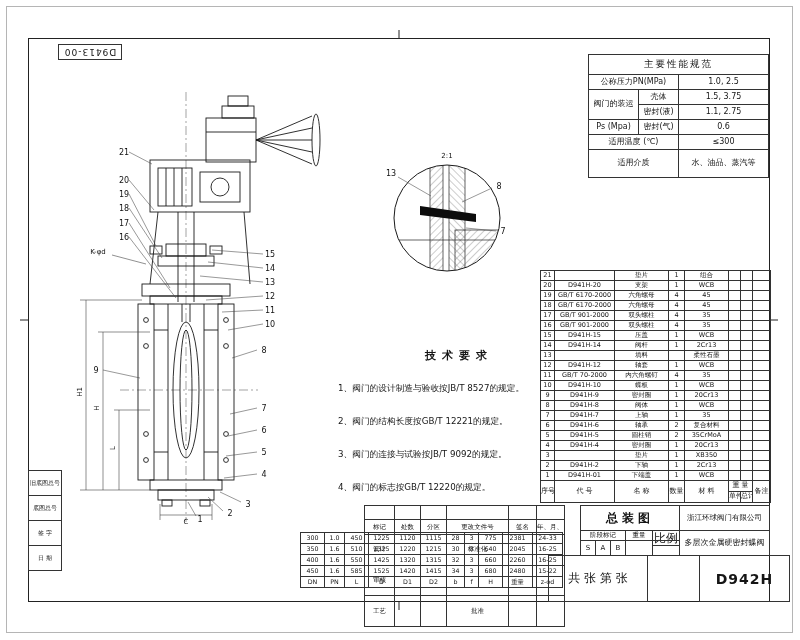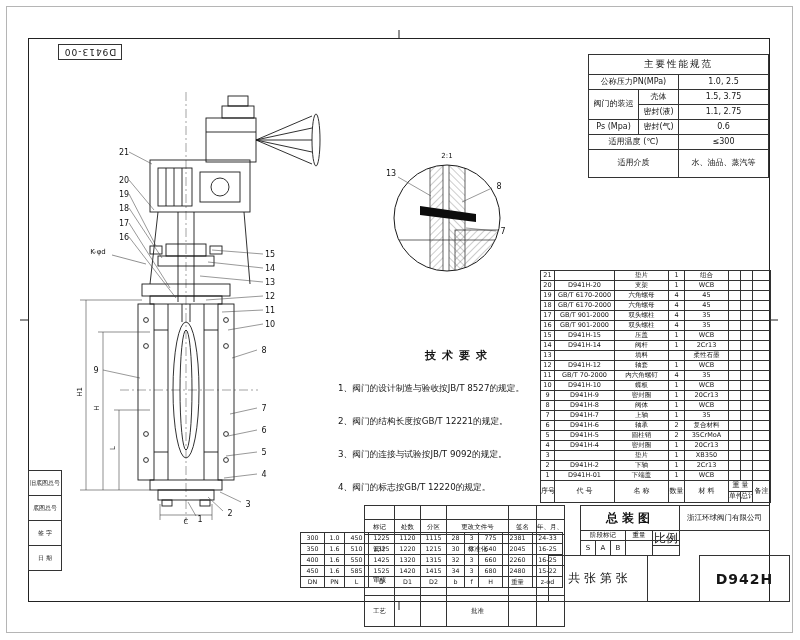--- a/index.html
+++ b/index.html
@@ -650,19 +650,20 @@
   <div class="abs tbcell" style="left:580px;top:530px;width:46px;height:11px;font-size:6.5px;text-align:center;">阶段标记</div>
   <div class="abs tbcell" style="left:625px;top:530px;width:28px;height:11px;font-size:6.5px;">重量</div>
   <div class="abs tbcell" style="left:652px;top:530px;width:28px;height:16px;font-size:12px;">比例</div>
   <div class="abs tbcell" style="left:580px;top:540px;width:16px;height:16px;font-size:7px;">S</div>
   <div class="abs tbcell" style="left:595px;top:540px;width:16px;height:16px;font-size:7px;">A</div>
   <div class="abs tbcell" style="left:610px;top:540px;width:16px;height:16px;font-size:7px;">B</div>
   <div class="abs tbcell" style="left:625px;top:540px;width:28px;height:16px;"></div>
   <div class="abs tbcell" style="left:652px;top:540px;width:28px;height:16px;"></div>
   <div class="abs tbcell" style="left:548px;top:555px;width:100px;height:47px;font-size:12px;">共 张  第 张</div>
 
+  <div class="abs tbcell" style="left:679px;top:530px;width:91px;height:26px;font-size:8px;white-space:normal;line-height:1.3;">多层次金属硬密封蝶阀</div>
   <div class="abs tbcell" style="left:679px;top:555px;width:91px;height:47px;font-size:14px;font-weight:bold;letter-spacing:1px;margin-left:20px;">D942H</div>
 
   <div class="abs sidecell" style="top:470px;">旧底图总号</div>
   <div class="abs sidecell" style="top:495px;">底图总号</div>
   <div class="abs sidecell" style="top:520px;">签 字</div>
   <div class="abs sidecell" style="top:545px;">日 期</div>
 </div>
 
 </body></html>

